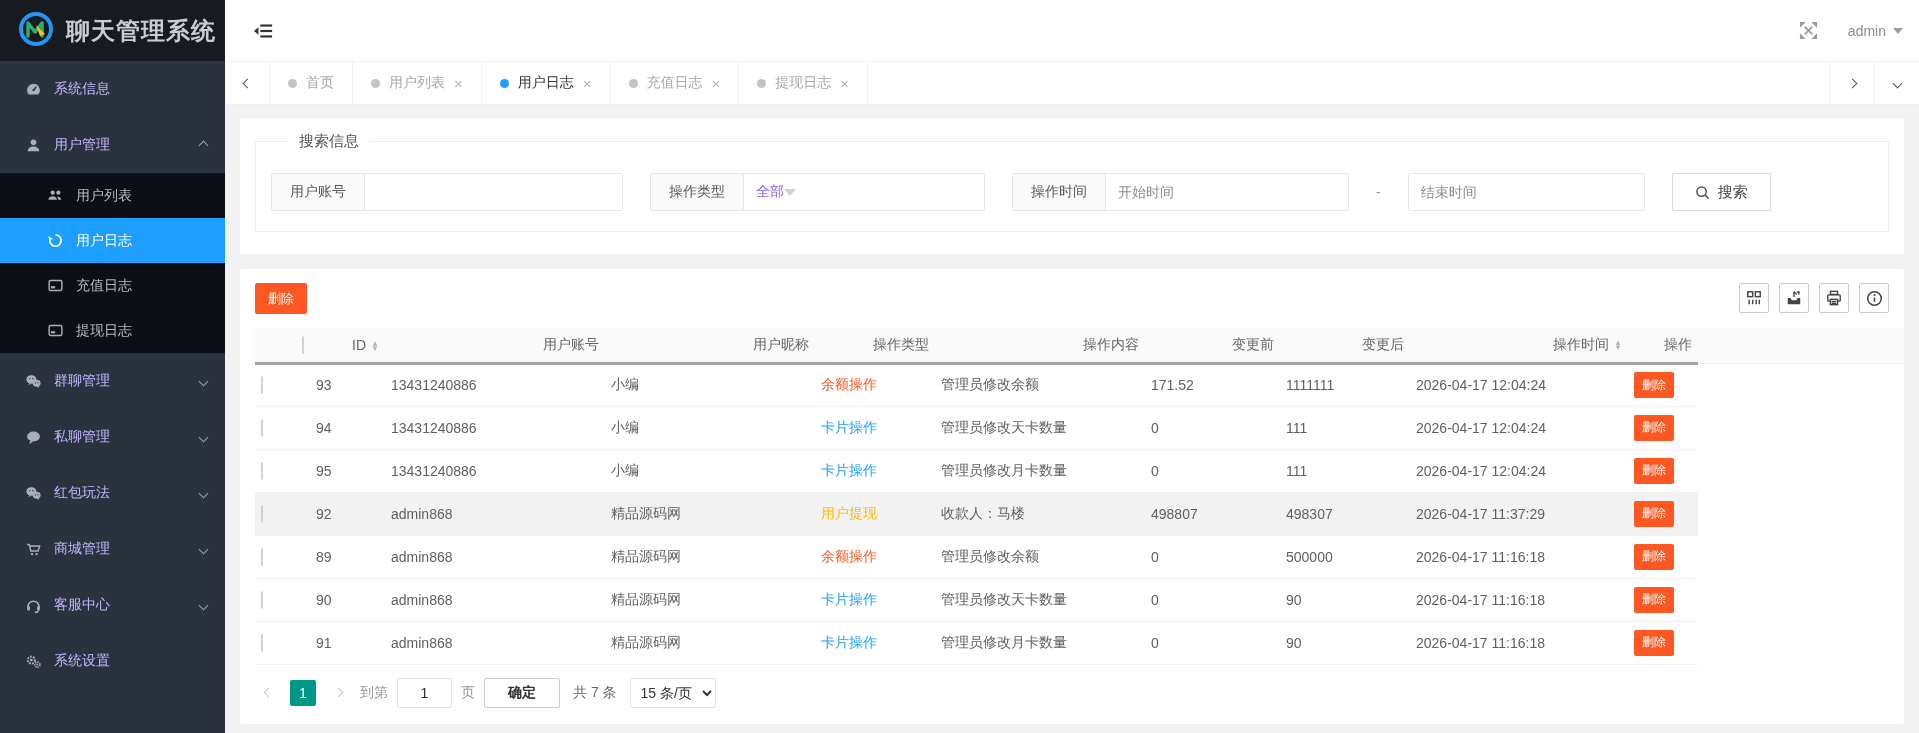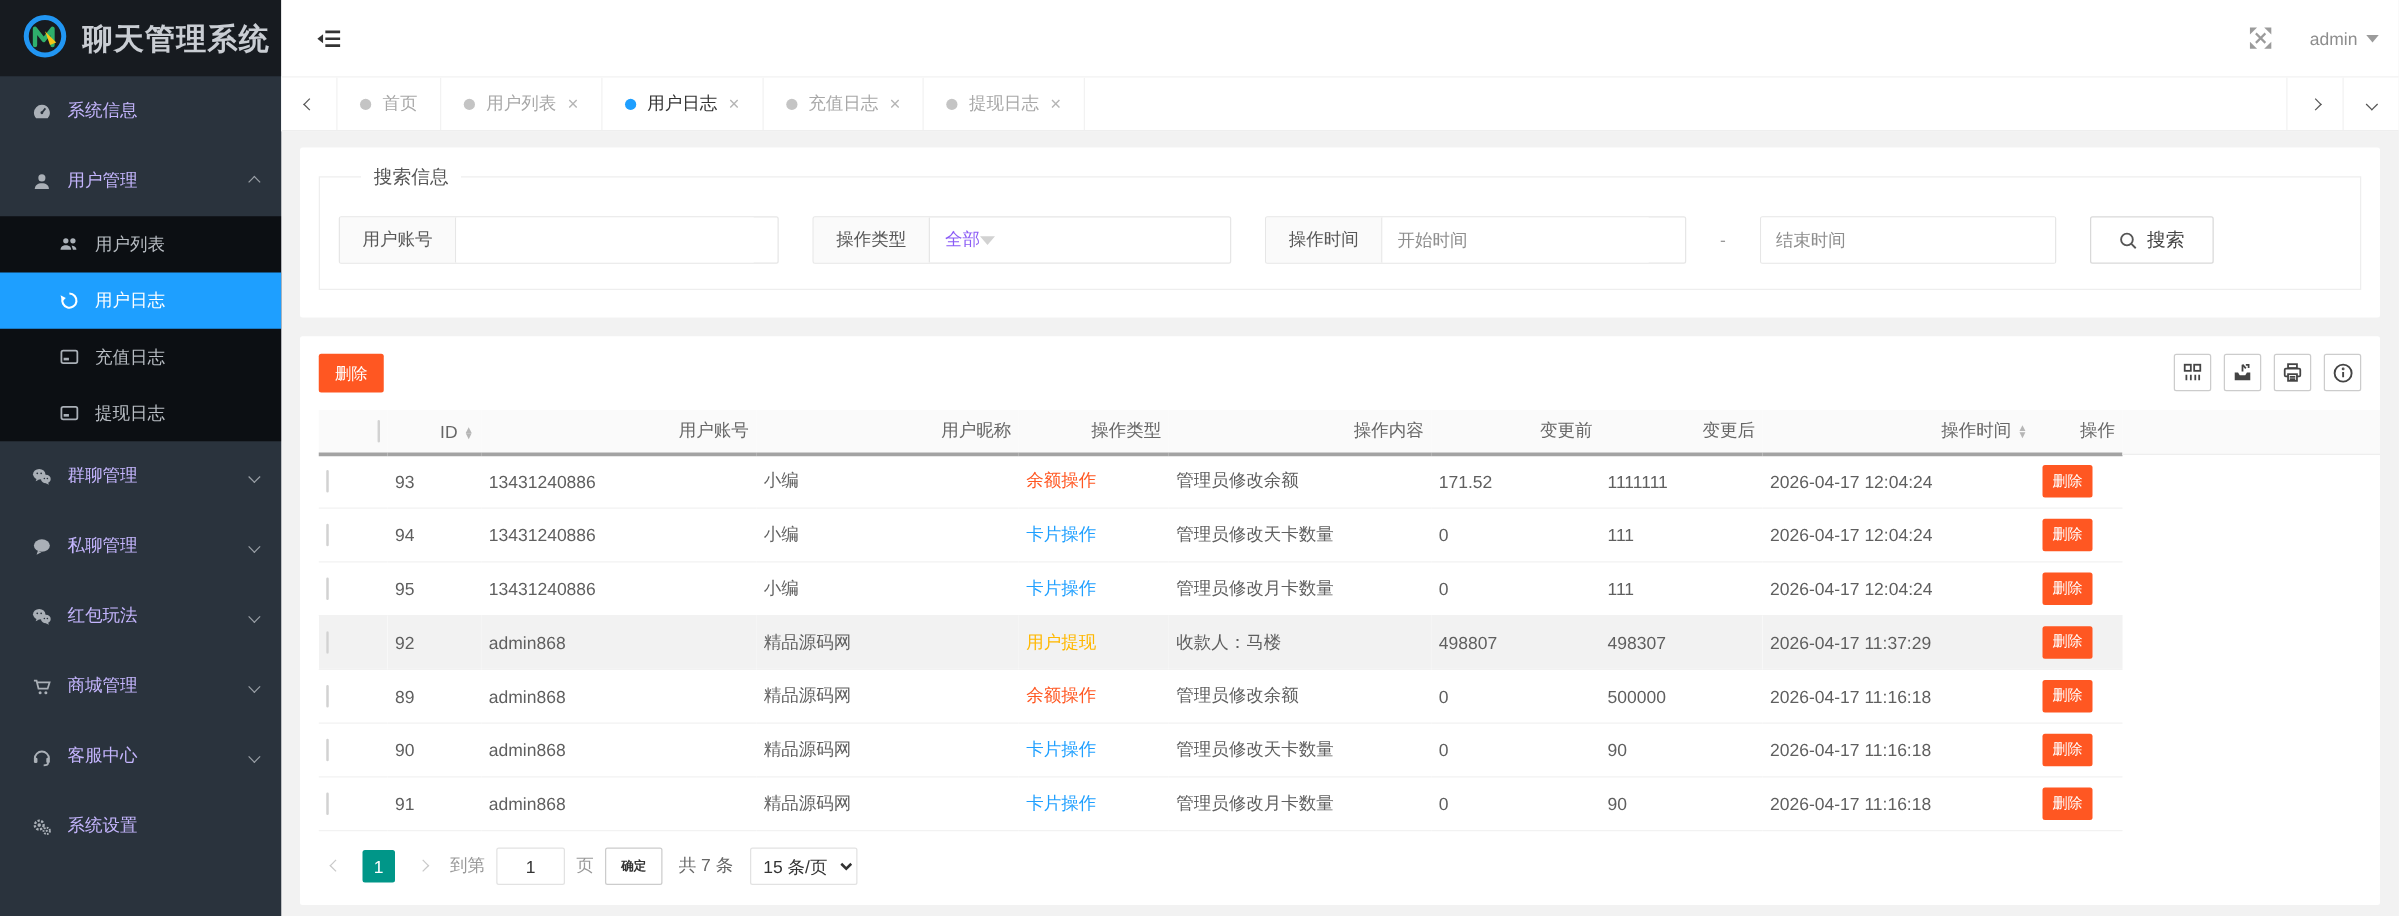--- a/index.html
+++ b/index.html
@@ -79,21 +79,21 @@
   .sort { display:inline-flex; flex-direction:column; margin-left:5px; vertical-align:middle; line-height:5px; font-size:8px; color:#b6b6b6; cursor:pointer; }
   .row-del { background:#ff5722; color:#fff; border:none; height:26px; padding:0 8px; border-radius:2px; font-size:12px; cursor:pointer; font-family:inherit; }
   .twrap { position:relative; }
   .head-extend { position:absolute; top:0; left:1443px; right:-15px; height:36px; background:#fafafa; border-bottom:1px solid #eee; }
 
   
   .pager { display:flex; align-items:center; margin-top:13px; gap:9px; color:#999; }
   .pg-arrow { width:26px; height:26px; display:flex; align-items:center; justify-content:center; color:#c0c0c0; cursor:pointer; }
   .pg-cur { min-width:26px; height:26px; background:#009688; color:#fff; display:flex; align-items:center; justify-content:center; border-radius:2px; }
   .pg-input { width:55px; height:30px; border:1px solid #e2e2e2; border-radius:2px; text-align:center; font-size:14px; color:#333; outline:none; font-family:inherit; }
-  .pg-ok { height:30px; padding:0 12px; background:#fff; border:1px solid #ccc; border-radius:2px; font-weight:bold; color:#333; cursor:pointer; font-family:inherit; font-size:10px; }
+  .pg-ok { height:30px; padding:0 23px; background:#fff; border:1px solid #ccc; border-radius:2px; font-weight:bold; color:#333; cursor:pointer; font-family:inherit; font-size:14px; }
   .pg-total { color:#666; margin:0 4px;text-align:right; }
   .pg-size { height:30px; border:1px solid #e2e2e2; border-radius:2px; color:#333; padding:0 6px; font-family:inherit; font-size:14px; background:#fff; }
 </style>
 </head>
 <body>
 
 <div class="app">
 
   <aside class="sidebar">
     <div class="logo">

